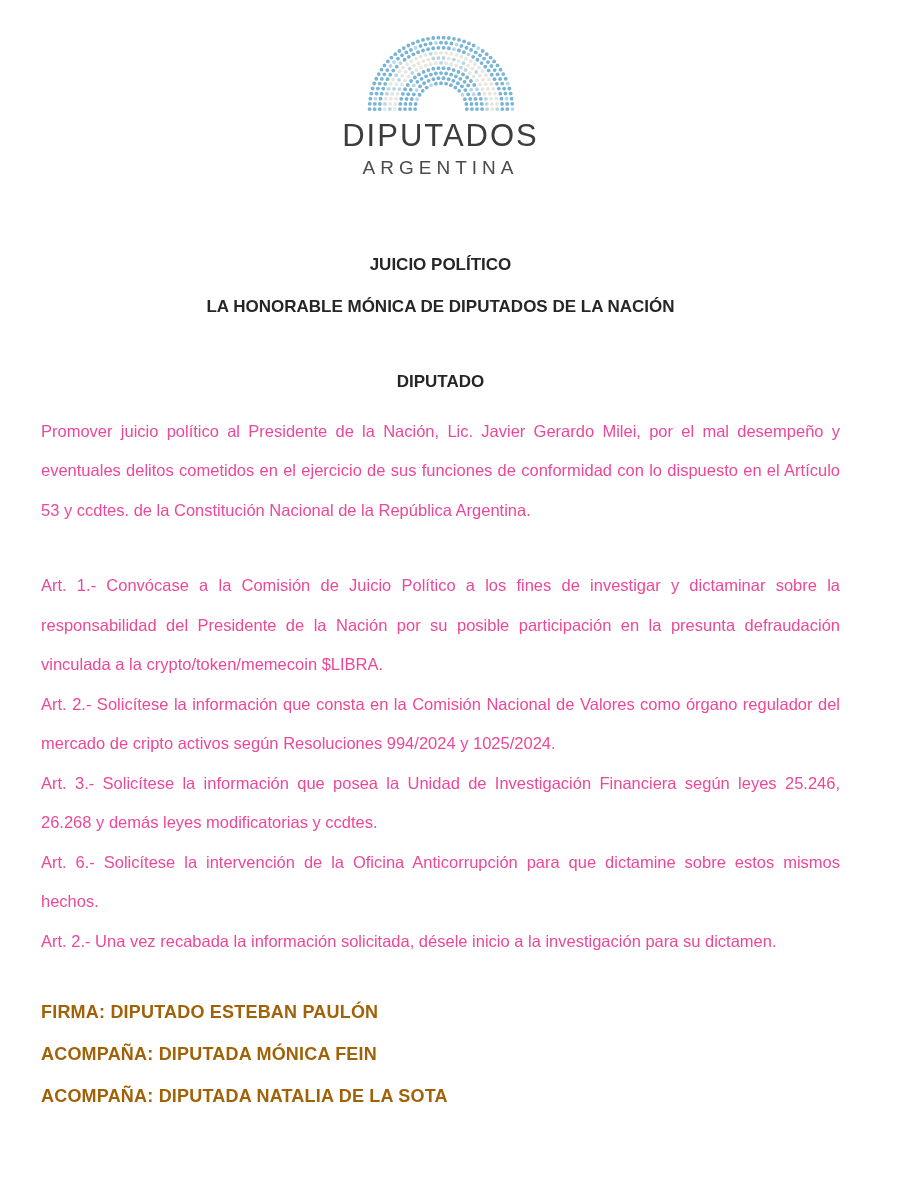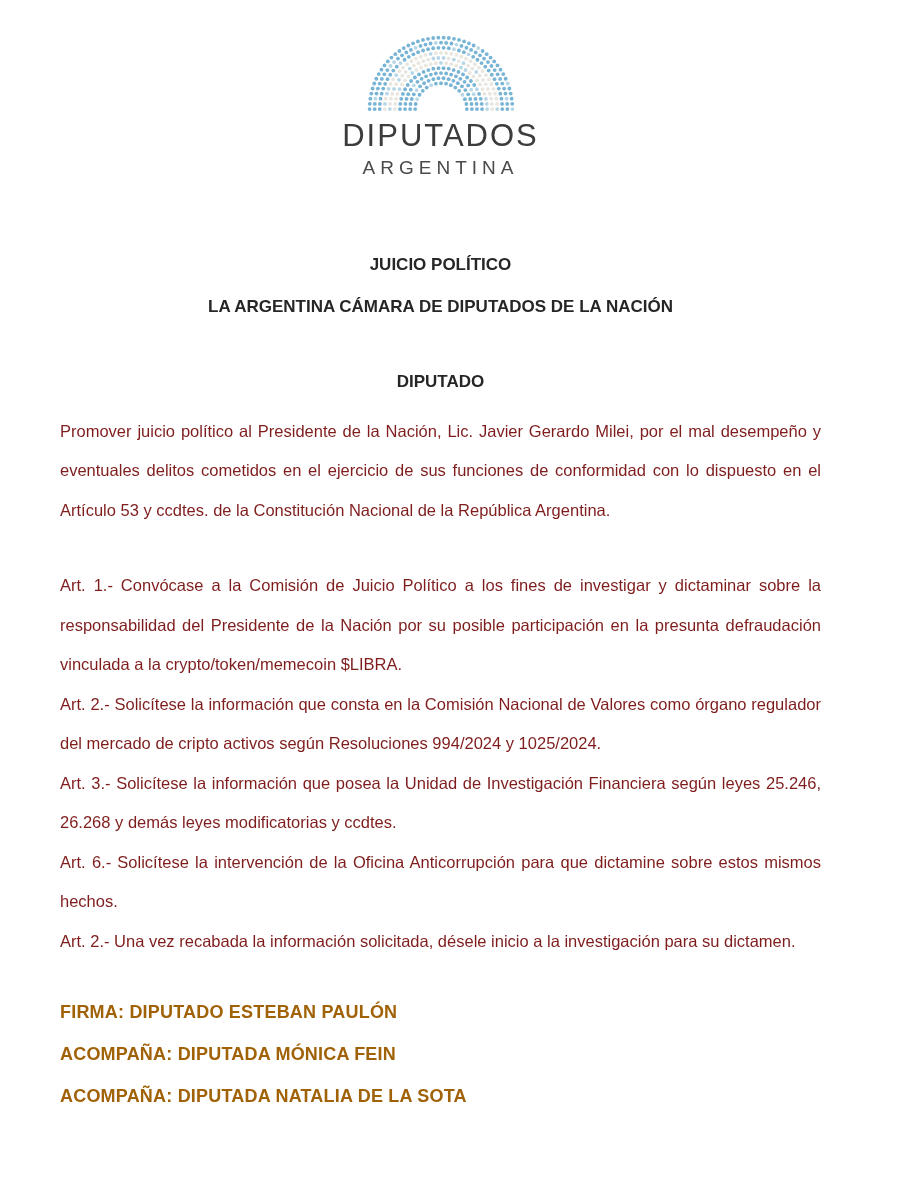--- a/index.html
+++ b/index.html
@@ -6,21 +6,21 @@
   body {
     width: 923px; height: 1200px;
     background: #ffffff;
     font-family: "Liberation Sans", sans-serif;
     color: #2e2e2e;
     overflow: hidden;
   }
   .page {
     box-sizing: border-box;
     width: 881px; height: 1200px;
-    padding: 0 60px;
+    padding: 0 41px;
     background: #ffffff;
   }
   
   .logo-wrap { text-align: center; padding-top: 33px; }
   .dots-svg { width: 152px; height: 80px; display: block; margin: 0 auto; }
   .logo-title {
     font-size: 31px;
     letter-spacing: 2px;
     color: #3c3c3c;
     margin-top: 7px;
@@ -43,21 +43,21 @@
     color: #262626;
     line-height: 1.1;
   }
   .heading-1 { margin-top: 79px; }
   .heading-2 { margin-top: 23px; }
   .heading-resolve { margin-top: 56px; }
   
   .body-text {
     font-size: 16.5px;
     line-height: 39.5px;
-    color: #7f1d1d;
+    color: #ec4899;
     text-align: justify;
     text-justify: inter-word;
   }
   .intro { margin: 20px 0 0 0; }
   .articles { margin-top: 36px; }
   .articles p { margin: 0; }
   
   .signatures { margin-top: 30px; }
   .signature-line {
     font-weight: 700;
@@ -378,21 +378,21 @@
         <circle cx="151.5" cy="62.1" r="1.95" fill="#77b4d5"></circle>
         <circle cx="152.5" cy="67.3" r="1.95" fill="#77b4d5"></circle>
         <circle cx="153.1" cy="72.6" r="1.95" fill="#77b4d5"></circle>
         <circle cx="153.3" cy="78.0" r="1.95" fill="#b7d6e6"></circle>
       </svg>
     <div class="logo-title">DIPUTADOS</div>
     <div class="logo-subtitle">ARGENTINA</div>
   </div>
 
   <div class="doc-heading heading-1">JUICIO POLÍTICO</div>
-  <div class="doc-heading heading-2">LA ARGENTINA CÁMARA DE DIPUTADOS DE LA NACIÓN</div>
+  <div class="doc-heading heading-2">LA HONORABLE MÓNICA DE DIPUTADOS DE LA NACIÓN</div>
   <div class="doc-heading heading-resolve">DIPUTADO</div>
 
   <p class="body-text intro">Promover juicio político al Presidente de la Nación, Lic. Javier Gerardo Milei, por el mal desempeño y eventuales delitos cometidos en el ejercicio de sus funciones de conformidad con lo dispuesto en el Artículo 53 y ccdtes. de la Constitución Nacional de la República Argentina.</p>
 
   <div class="articles">
     <p class="body-text">Art. 1.- Convócase a la Comisión de Juicio Político a los fines de investigar y dictaminar sobre la responsabilidad del Presidente de la Nación por su posible participación en la presunta defraudación vinculada a la crypto/token/memecoin $LIBRA.</p>
     <p class="body-text">Art. 2.- Solicítese la información que consta en la Comisión Nacional de Valores como órgano regulador del mercado de cripto activos según Resoluciones 994/2024 y 1025/2024.</p>
     <p class="body-text">Art. 3.- Solicítese la información que posea la Unidad de Investigación Financiera según leyes 25.246, 26.268 y demás leyes modificatorias y ccdtes.</p>
     <p class="body-text">Art. 6.- Solicítese la intervención de la Oficina Anticorrupción para que dictamine sobre estos mismos hechos.</p>
     <p class="body-text">Art. 2.- Una vez recabada la información solicitada, désele inicio a la investigación para su dictamen.</p>

